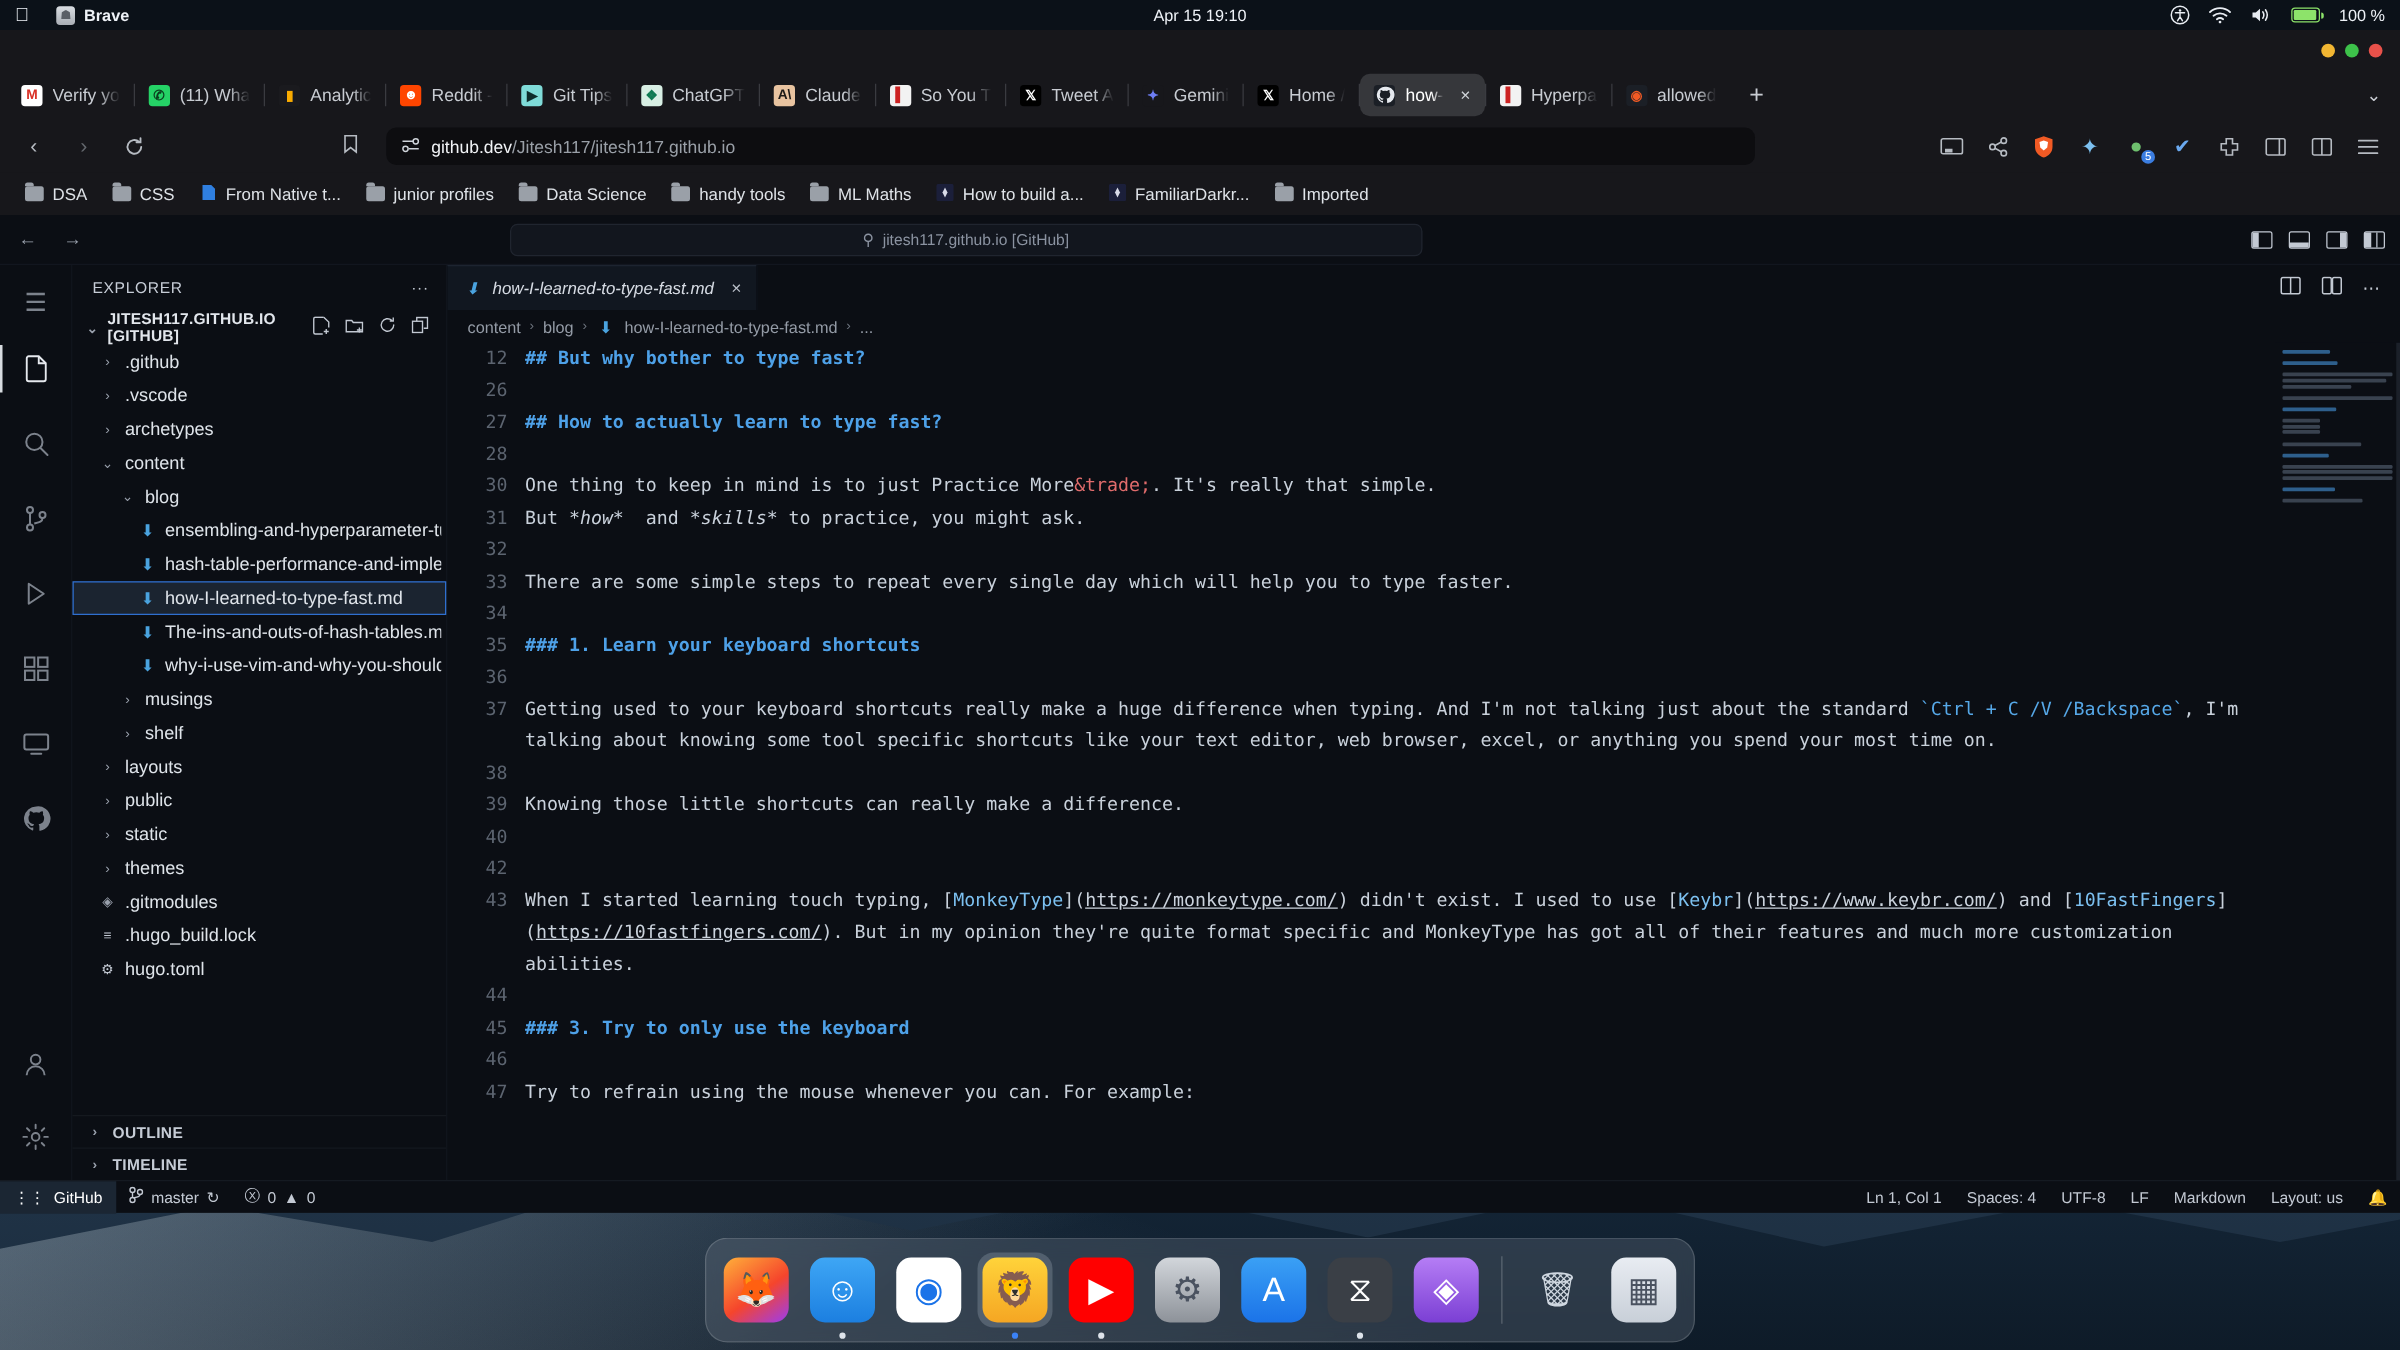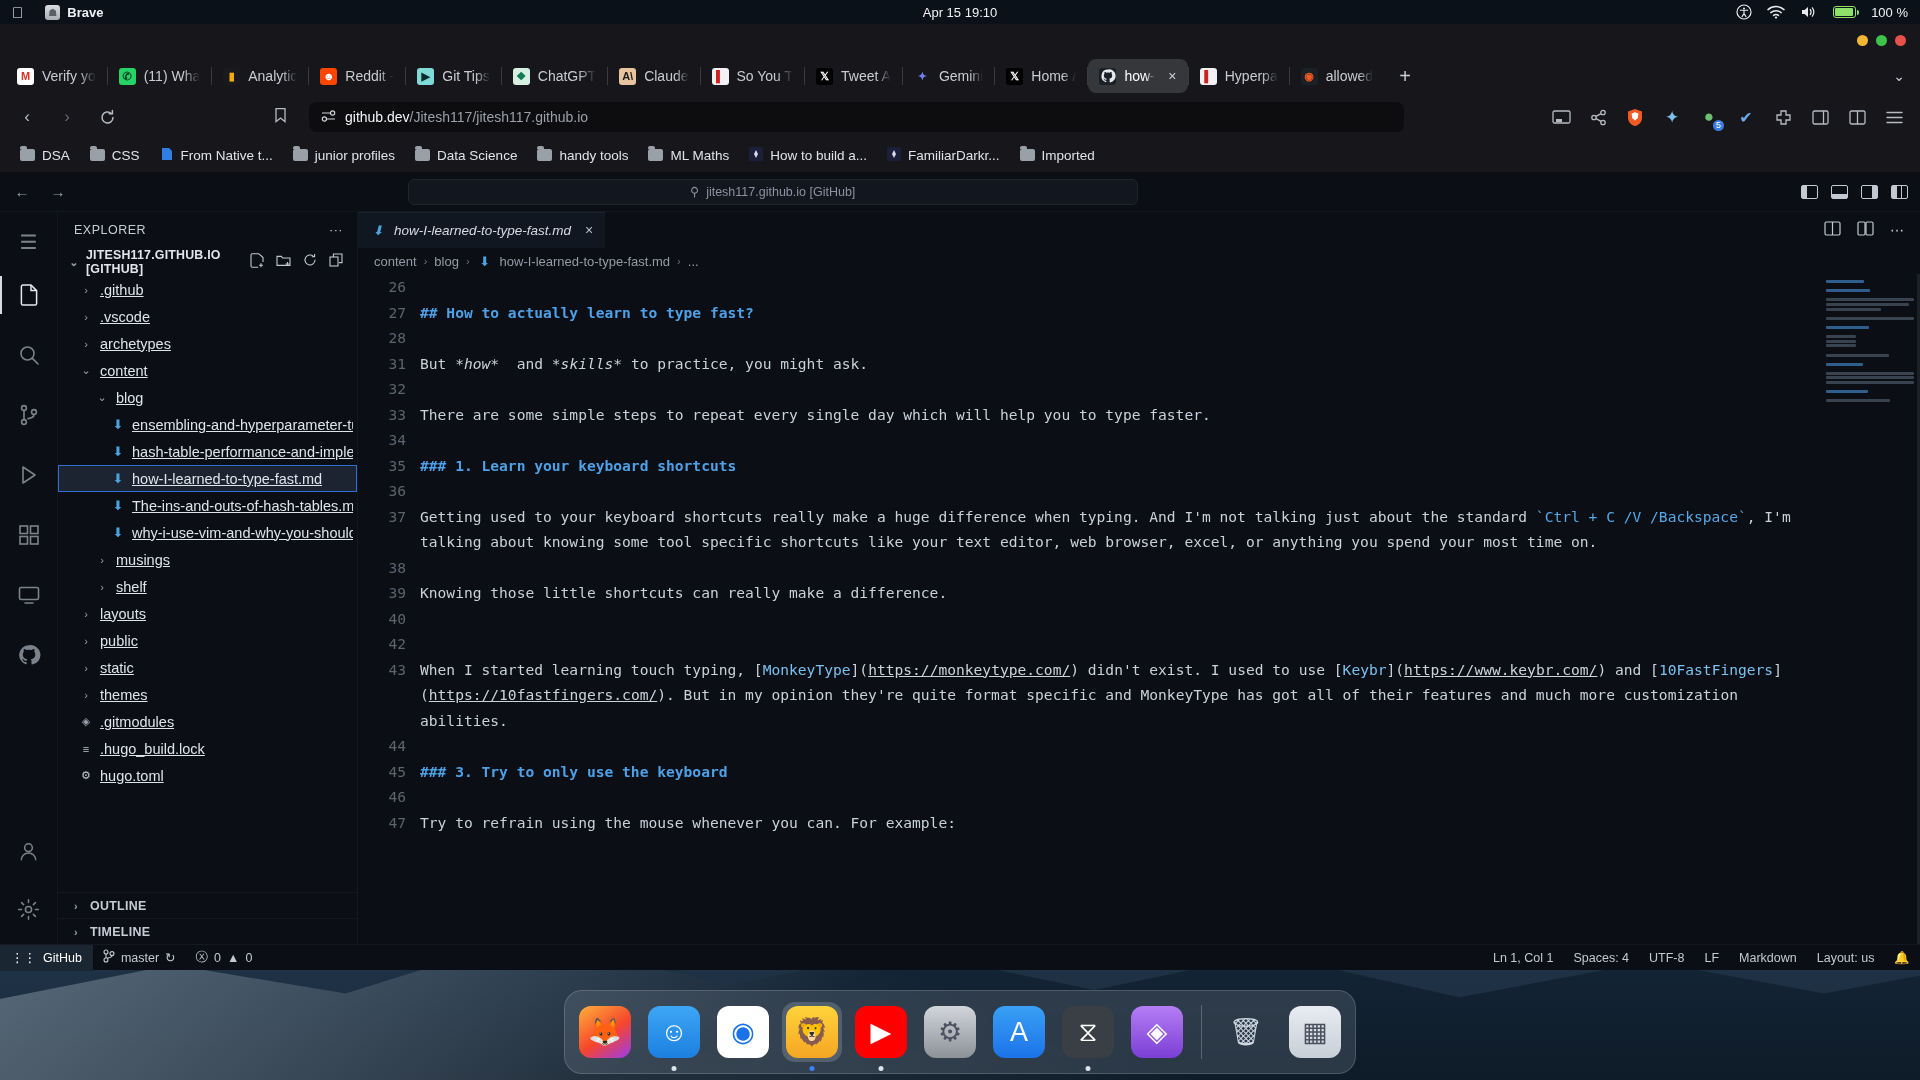--- a/index.html
+++ b/index.html
@@ -157,21 +157,21 @@
     font-size:14.5px; }
   .exp-title{ height:36px; display:flex; align-items:center; justify-content:space-between;
     padding:0 14px 0 16px; font-size:12.5px; letter-spacing:.5px; color:#c6ccd6; }
   .exp-root{ height:28px; display:flex; align-items:center; padding:0 8px; gap:4px; font-size:12.4px;
     font-weight:bold; color:#e2e6ec; letter-spacing:.2px;}
   .exp-root .acts{ margin-left:auto; display:flex; gap:12px; color:#c2c8d2; font-size:13px; padding-right:6px;}
   .trow{ height:27px; display:flex; align-items:center; gap:6px; color:#dfe4ea; white-space:nowrap; padding-right:4px;}
   .trow.selected{ background:#1b2430; outline:1px solid #2f6fd0; outline-offset:-1px;}
   .chev{ width:16px; text-align:center; color:#9aa1ad; font-size:11px; flex:0 0 auto;}
   .mdicon{ color:#4aa3df; font-size:13px; width:16px; text-align:center; flex:0 0 auto;}
-  .tname{ overflow:hidden; text-overflow:clip;text-decoration:underline; }
+  .tname{ overflow:hidden; text-overflow:clip; }
   .exp-bottom{ margin-top:auto; }
   .exp-sect{ height:26px; display:flex; align-items:center; gap:6px; padding:0 10px; font-size:12.4px;
     font-weight:bold; letter-spacing:.3px; color:#c6ccd6; border-top:1px solid #15191f;}
 
   
   .editor{ flex:1; display:flex; flex-direction:column; min-width:0; background:#0b0e14; }
   .tabsrow{ height:36px; background:#0b0e14; display:flex; align-items:stretch; }
   .etab{ display:flex; align-items:center; gap:8px; padding:0 12px; background:#111720; font-size:13.5px;
     color:#d6dbe3; font-style:italic; border-right:1px solid #0b0e14; position:relative;}
   .etab:after{ content:""; position:absolute; left:0; right:0; top:0; height:1px; background:#1d2430;}
@@ -712,30 +712,38 @@
             <span>blog</span>
             <span class="bc-sep">›</span>
             <span class="mdicon">⬇</span>
             <span>how-I-learned-to-type-fast.md</span>
             <span class="bc-sep">›</span>
             <span>...</span>
           </div>
           <div class="code">
             <div id="codelines">
                 <div class="cline">
+                  <div class="gutter">12</div>
+                  <div class="ctext"><span class="kw-head">## But why bother to type fast?</span></div>
+                </div>
+                <div class="cline">
                   <div class="gutter">26</div>
                   <div class="ctext"></div>
                 </div>
                 <div class="cline">
                   <div class="gutter">27</div>
                   <div class="ctext"><span class="kw-head">## How to actually learn to type fast?</span></div>
                 </div>
                 <div class="cline">
                   <div class="gutter">28</div>
                   <div class="ctext"></div>
+                </div>
+                <div class="cline">
+                  <div class="gutter">30</div>
+                  <div class="ctext">One thing to keep in mind is to just Practice More<span class="kw-err">&amp;trade;</span>. It's really that simple.</div>
                 </div>
                 <div class="cline">
                   <div class="gutter">31</div>
                   <div class="ctext">But *<span class="em">how</span>*  and *<span class="em">skills</span>* to practice, you might ask.</div>
                 </div>
                 <div class="cline">
                   <div class="gutter">32</div>
                   <div class="ctext"></div>
                 </div>
                 <div class="cline">

